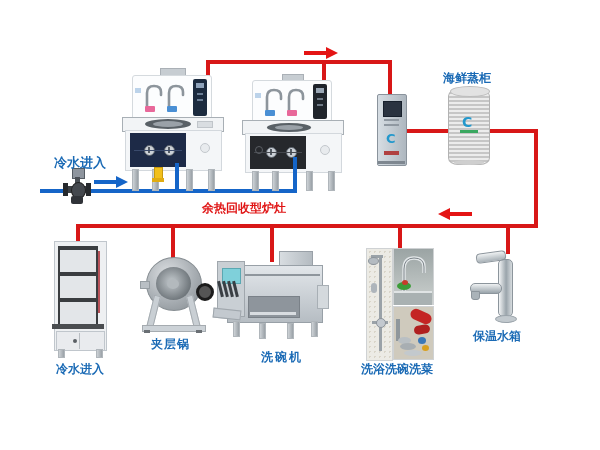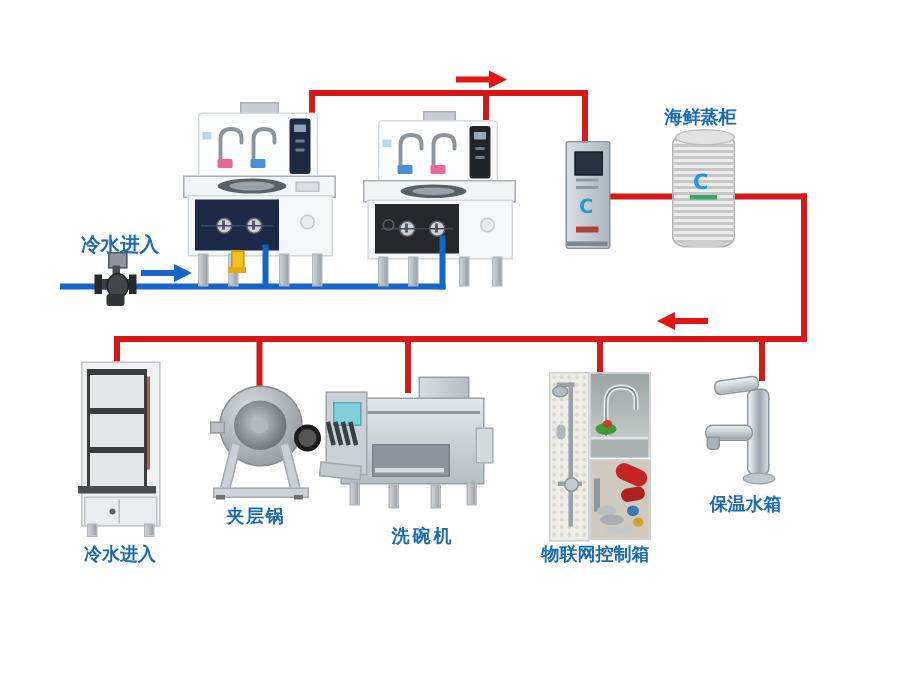--- a/index.html
+++ b/index.html
@@ -259,20 +259,21 @@
          background:linear-gradient(90deg,#f2f4f5,#9aa4ab 55%,#d7dcdf);border:1px solid #8c959c;"></div>
     <div class="abs" style="left:7px;top:1px;width:28px;height:8px;border-radius:4px;
          background:linear-gradient(180deg,#eef1f2,#a8b1b7);border:1px solid #8c959c;transform:rotate(-8deg);"></div>
     <div class="abs" style="left:1px;top:32px;width:30px;height:9px;border-radius:5px;
          background:linear-gradient(180deg,#eef1f2,#9aa4ab);border:1px solid #8c959c;"></div>
     <div class="abs" style="left:2px;top:40px;width:7px;height:7px;background:#aab3b9;border:1px solid #8c959c;border-radius:0 0 3px 3px;"></div>
     <div class="abs" style="left:26px;top:64px;width:20px;height:6px;border-radius:50%;background:#c2c9ce;border:1px solid #9aa3aa;"></div>
   </div>
 
   <div class="lbl blue" style="left:54px;top:154px;font-size:13px;">冷水进入</div>
+  <div class="lbl red" style="left:202px;top:200px;font-size:12px;">余热回收型炉灶</div>
   <div class="lbl blue" style="left:443px;top:70px;">海鲜蒸柜</div>
   <div class="lbl blue" style="left:56px;top:361px;">冷水进入</div>
   <div class="lbl blue" style="left:151px;top:336px;letter-spacing:1px;">夹层锅</div>
   <div class="lbl blue" style="left:261px;top:349px;letter-spacing:2px;font-family:Liberation Serif, serif;">洗碗机</div>
-  <div class="lbl blue" style="left:361px;top:361px;">物联网控制箱</div>
+  <div class="lbl blue" style="left:361px;top:361px;">洗浴洗碗洗菜</div>
   <div class="lbl blue" style="left:473px;top:328px;">保温水箱</div>
 
 </div>
 
 </body></html>

